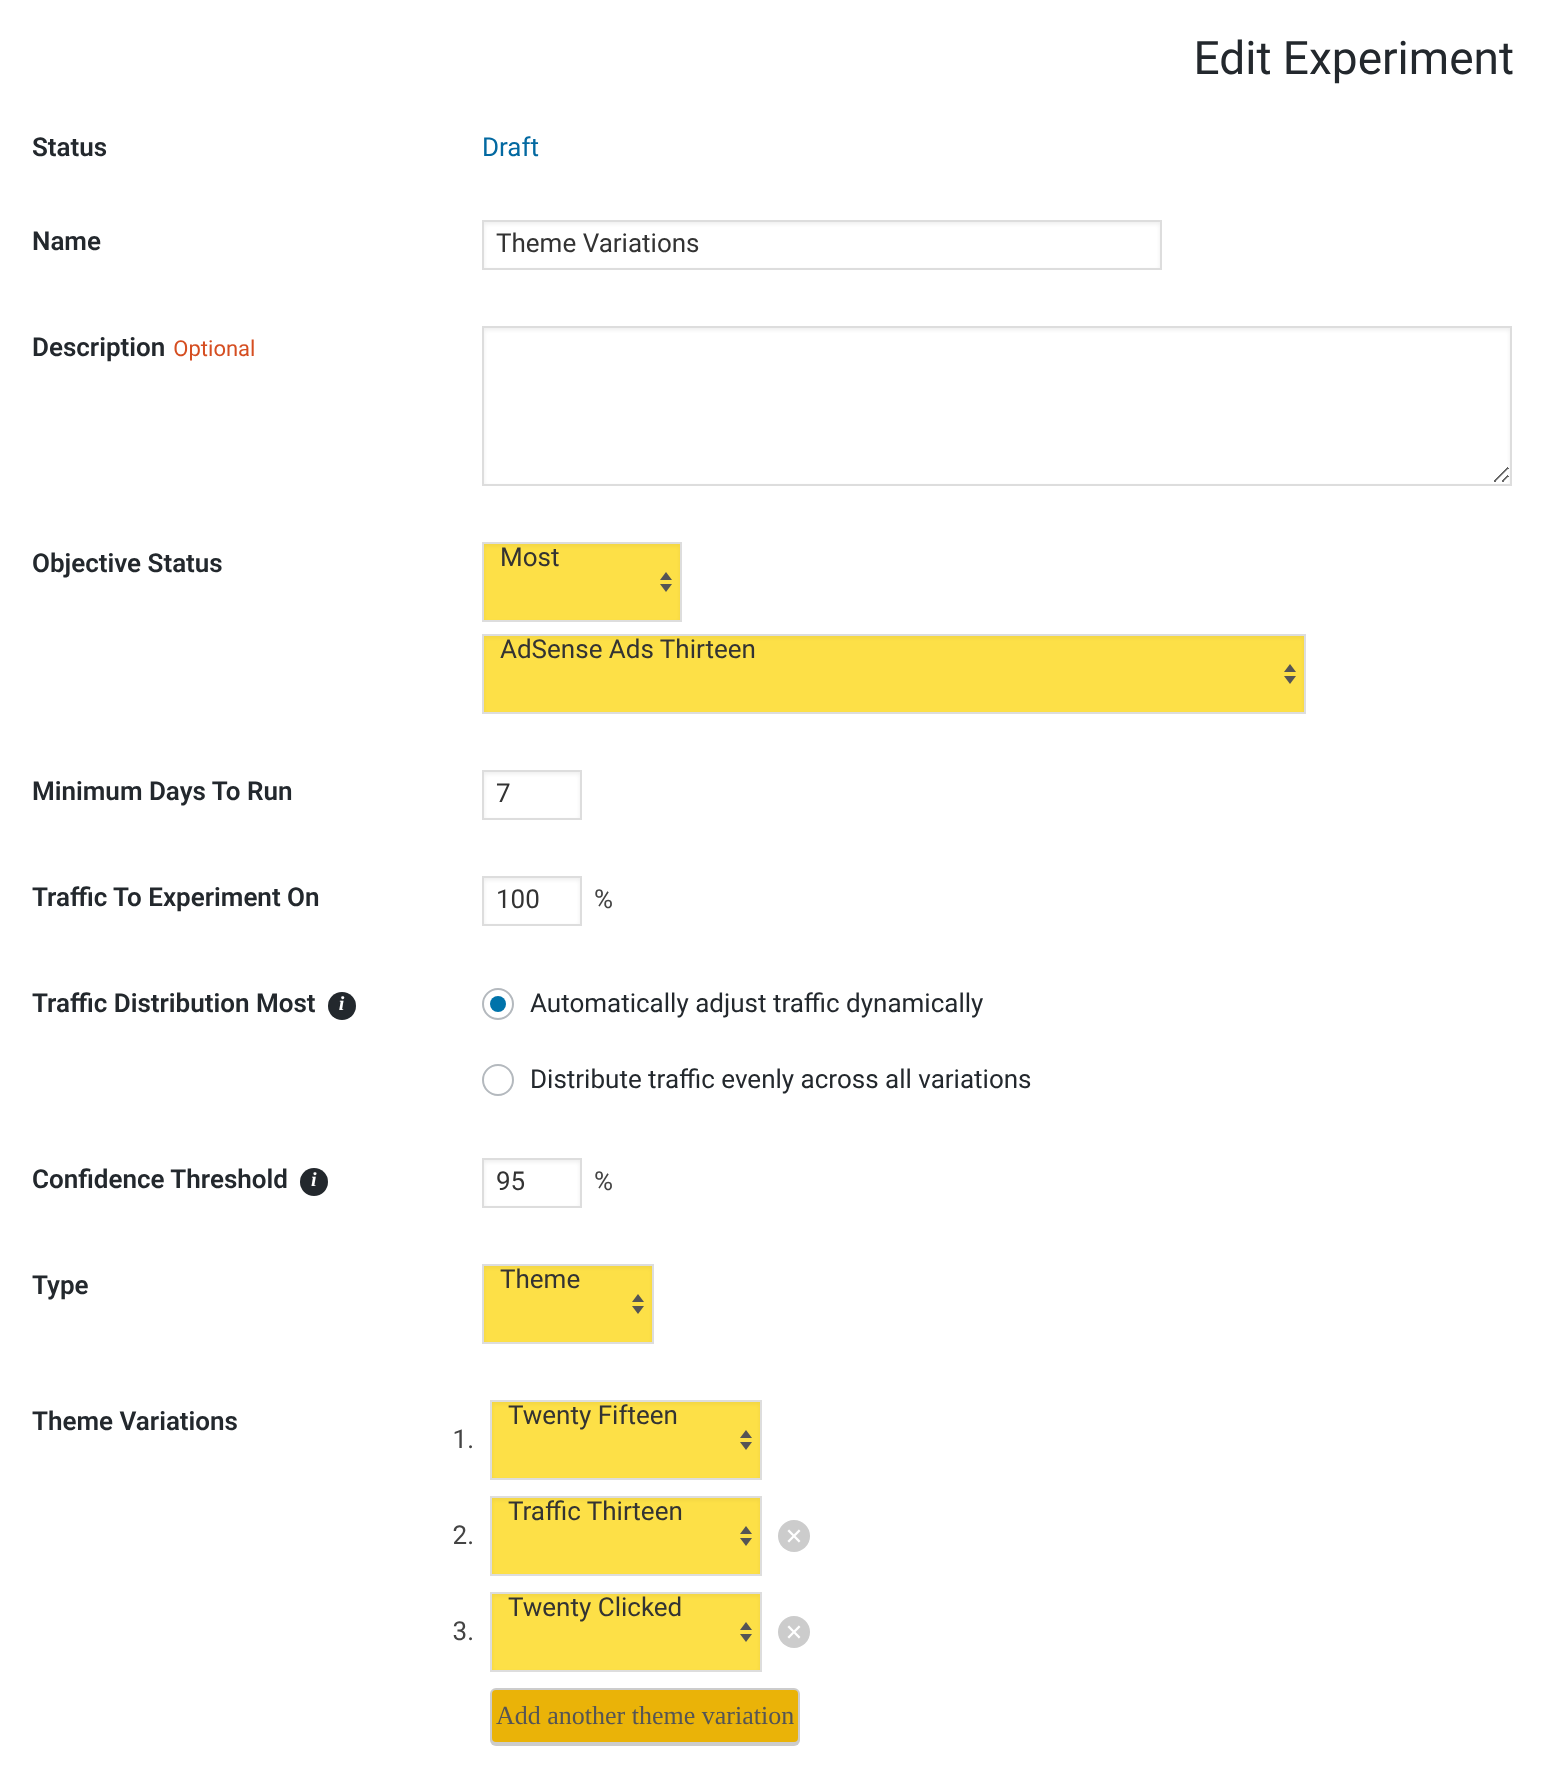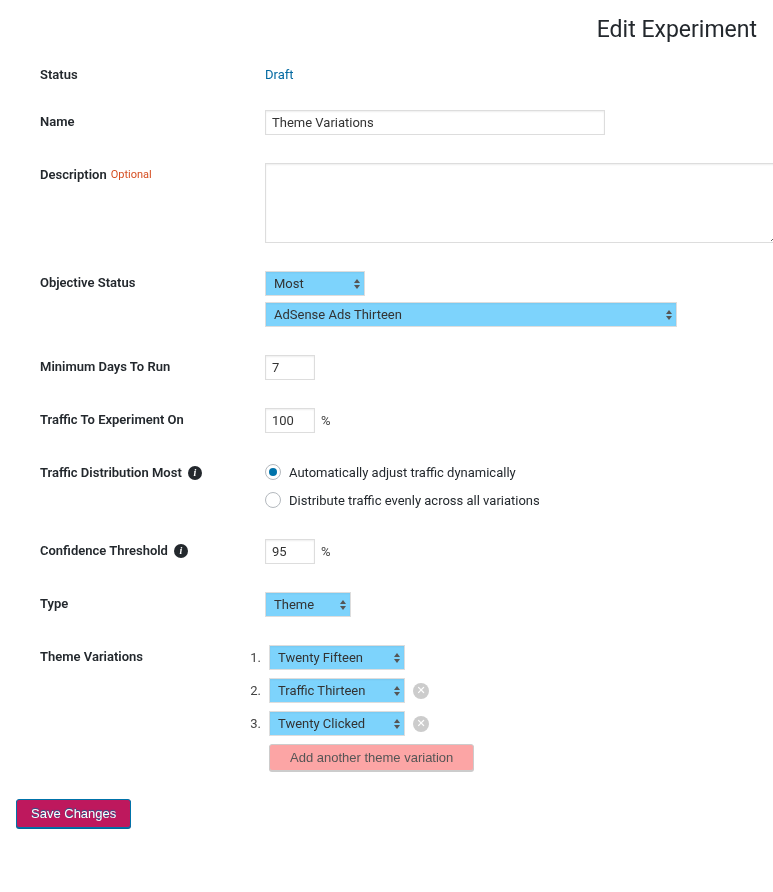--- a/index.html
+++ b/index.html
@@ -25,38 +25,37 @@
     margin-bottom: 28px;
   }
   .form-label {
     width: 225px;
     flex-shrink: 0;
     font-weight: 600;
     padding-top: 4px;
     display: flex;
     align-items: center;
     gap: 4px;
-    margin-left: 24px;
   }
   .form-label .optional {
     color: #d54e21;
     font-weight: 400;
     font-size: 11px;
   }
   .form-field {
     flex: 1;
     display: flex;
     align-items: center;
     gap: 6px;
     flex-wrap: wrap;
   }
   .form-field.col {
     flex-direction: column;
     align-items: flex-start;
-    gap: 6px;
+    gap: 16px;
   }
   input[type="text"], input[type="number"], textarea, select {
     border: 1px solid #ddd;
     background: #fff;
     color: #333;
     font-size: 13px;
     padding: 4px 6px;
     border-radius: 0;
     box-shadow: inset 0 1px 2px rgba(0,0,0,0.07);
     font-family: inherit;
@@ -64,25 +63,24 @@
   input[type="text"].wide { width: 340px; }
   input.small { width: 50px; text-align: left; }
   textarea {
     width: 515px;
     height: 80px;
     resize: both;
   }
   .select-wrap {
     position: relative;
     display: inline-flex;
-    align-items: center;
     border: 1px solid #ddd;
-    background: #7dd3fc;
+    background: #fde047;
     box-shadow: inset 0 1px 2px rgba(0,0,0,0.05);
-    height: 25px;
+    height: 40px;
   }
   .select-wrap .value {
     padding: 0 22px 0 8px;
     font-size: 13px;
     color: #333;
     white-space: nowrap;
   }
   .select-wrap .caret {
     position: absolute;
     right: 4px;
@@ -159,27 +157,28 @@
     background: #ccc;
     color: #fff;
     display: inline-flex;
     align-items: center;
     justify-content: center;
     font-size: 11px;
     line-height: 1;
   }
   .btn-secondary {
     border: 1px solid #ccc;
-    background: #fca5a5;
+    background: #eab308;
     color: #555;
-    padding: 5px 20px;
+    padding: 5px 2px;
     font-size: 13px;
     border-radius: 3px;
     cursor: pointer;
     box-shadow: 0 1px 0 #ccc;
+    font-family: Liberation Serif, serif;
   }
   .btn-primary {
     background: #be185d;
     border: 1px solid #0073aa;
     color: #fff;
     padding: 6px 14px;
     font-size: 13px;
     border-radius: 3px;
     cursor: pointer;
     box-shadow: 0 1px 0 #006799;

